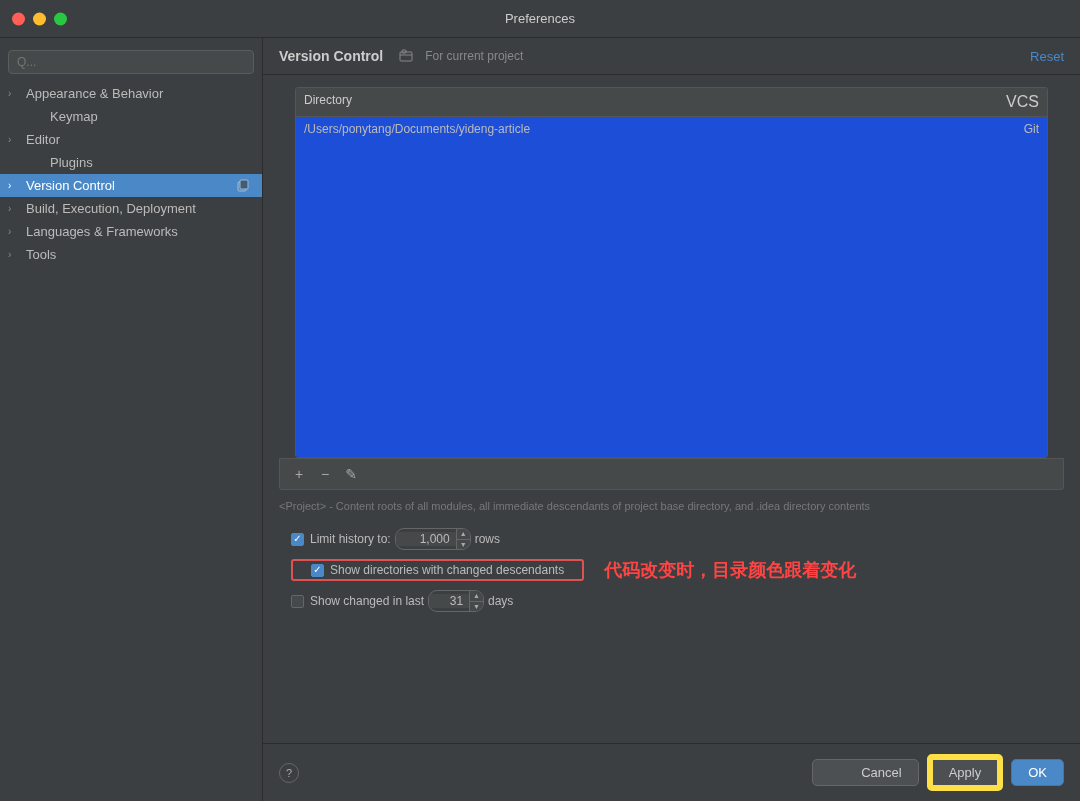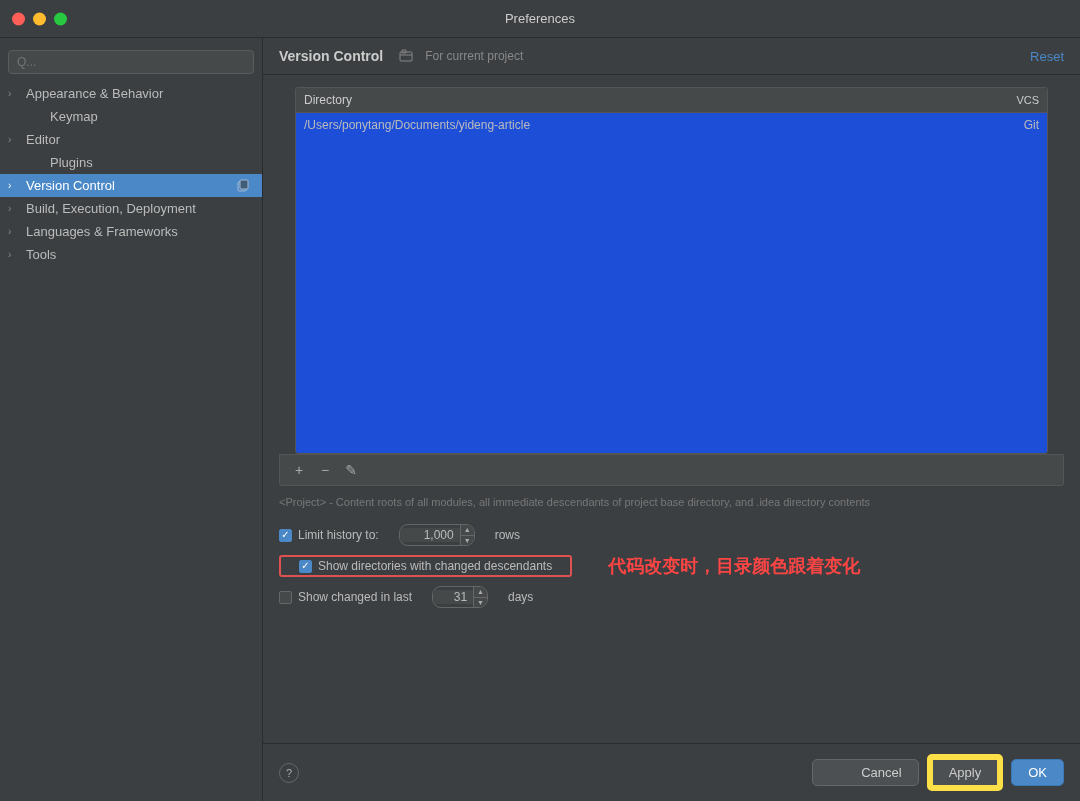--- a/index.html
+++ b/index.html
@@ -134,24 +134,23 @@
       margin: 12px 16px 0 16px;
       border: 1px solid #555555;
       border-radius: 3px;
       overflow: hidden;
     }
     .vcs-table-header {
       display: flex;
       background: #45494a;
       border-bottom: 1px solid #555555;
       padding: 5px 8px;
-      align-items: center;
     }
     .vcs-col-dir { flex: 1; color: #cccccc; font-size: 12px; }
-    .vcs-col-vcs { width: 80px; color: #cccccc; font-size: 11px; text-align: right; }
+    .vcs-col-vcs { width: 80px; color: #cccccc; font-size: 16px; text-align: right; }
     .vcs-table-body { background: #1d4ed8; min-height: 340px; }
     .vcs-row {
       display: flex;
       padding: 5px 8px;
       border-bottom: 1px solid #484a4b;
     }
     .vcs-row:last-child { border-bottom: none; }
     .vcs-cell-dir { flex: 1; color: #bbbbbb; font-size: 12px; }
     .vcs-cell-vcs { width: 80px; color: #bbbbbb; font-size: 12px; text-align: right; }
     .toolbar-row {
@@ -182,21 +181,22 @@
     }
     .options-area {
       padding: 8px 16px;
       display: flex;
       flex-direction: column;
       gap: 8px;
     }
     .option-row {
       display: flex;
       align-items: center;
-      gap: 20px;
+      gap: 4px;
+      margin-left: 12px;
     }
     .checkbox-wrapper {
       display: flex;
       align-items: center;
       gap: 6px;
     }
     .checkbox {
       width: 13px;
       height: 13px;
       background: #45494a;

